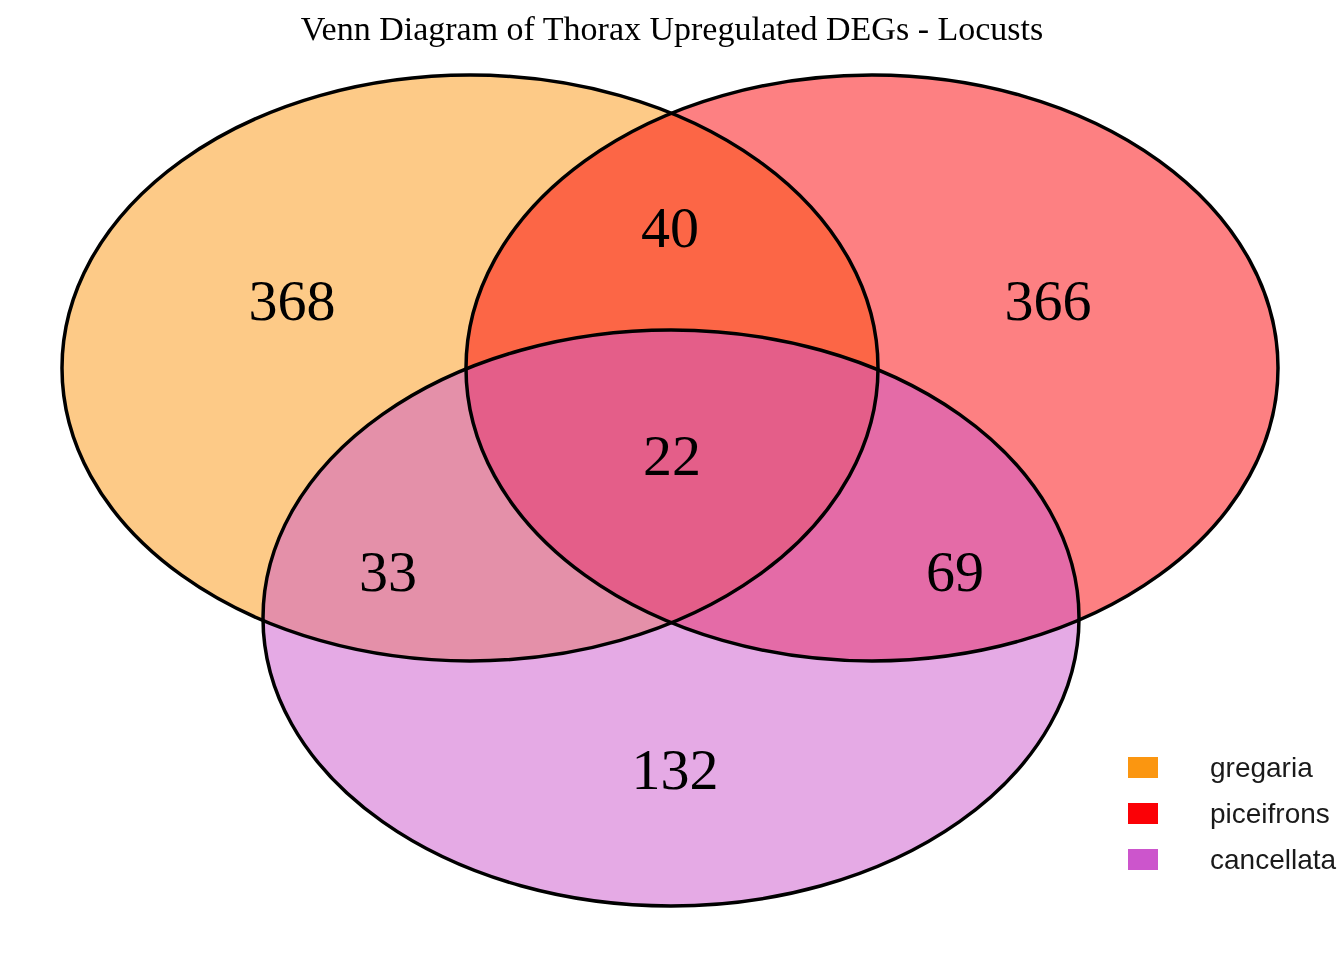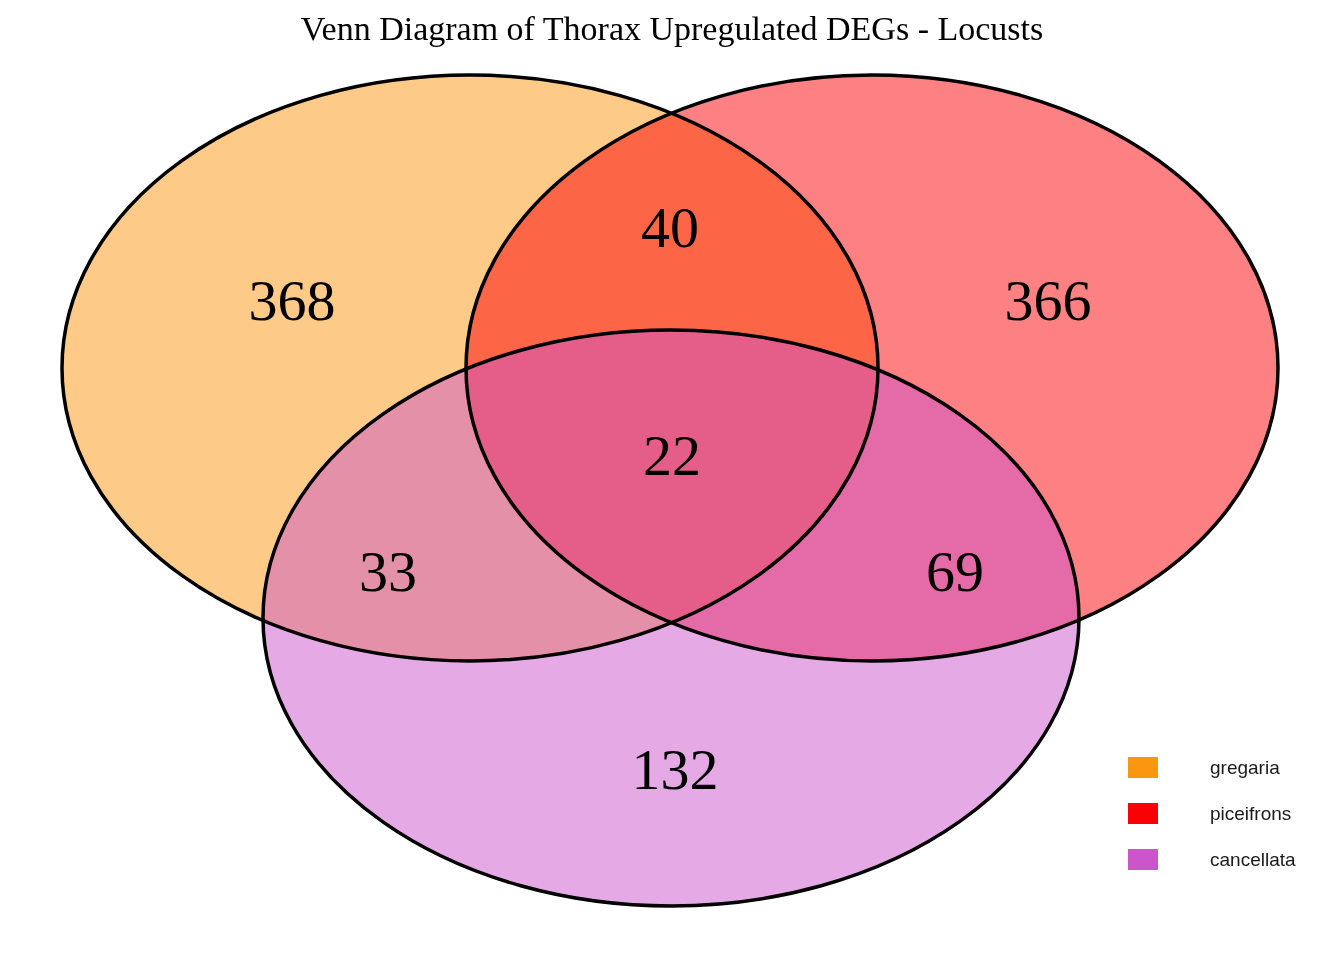--- a/index.html
+++ b/index.html
@@ -40,21 +40,21 @@
     margin-bottom: 25px;
   }
   .legend-swatch {
     width: 30px;
     height: 21px;
     flex: 0 0 30px;
   }
   .legend-label {
     margin-left: 52px;
     font-family: "Liberation Sans", sans-serif;
-    font-size: 19px;
+    font-size: 28px;
     color: #1a1a1a;
     white-space: nowrap;
     text-align: right;
   }
 </style>
 </head>
 <body>
 
 <div class="canvas">
 

